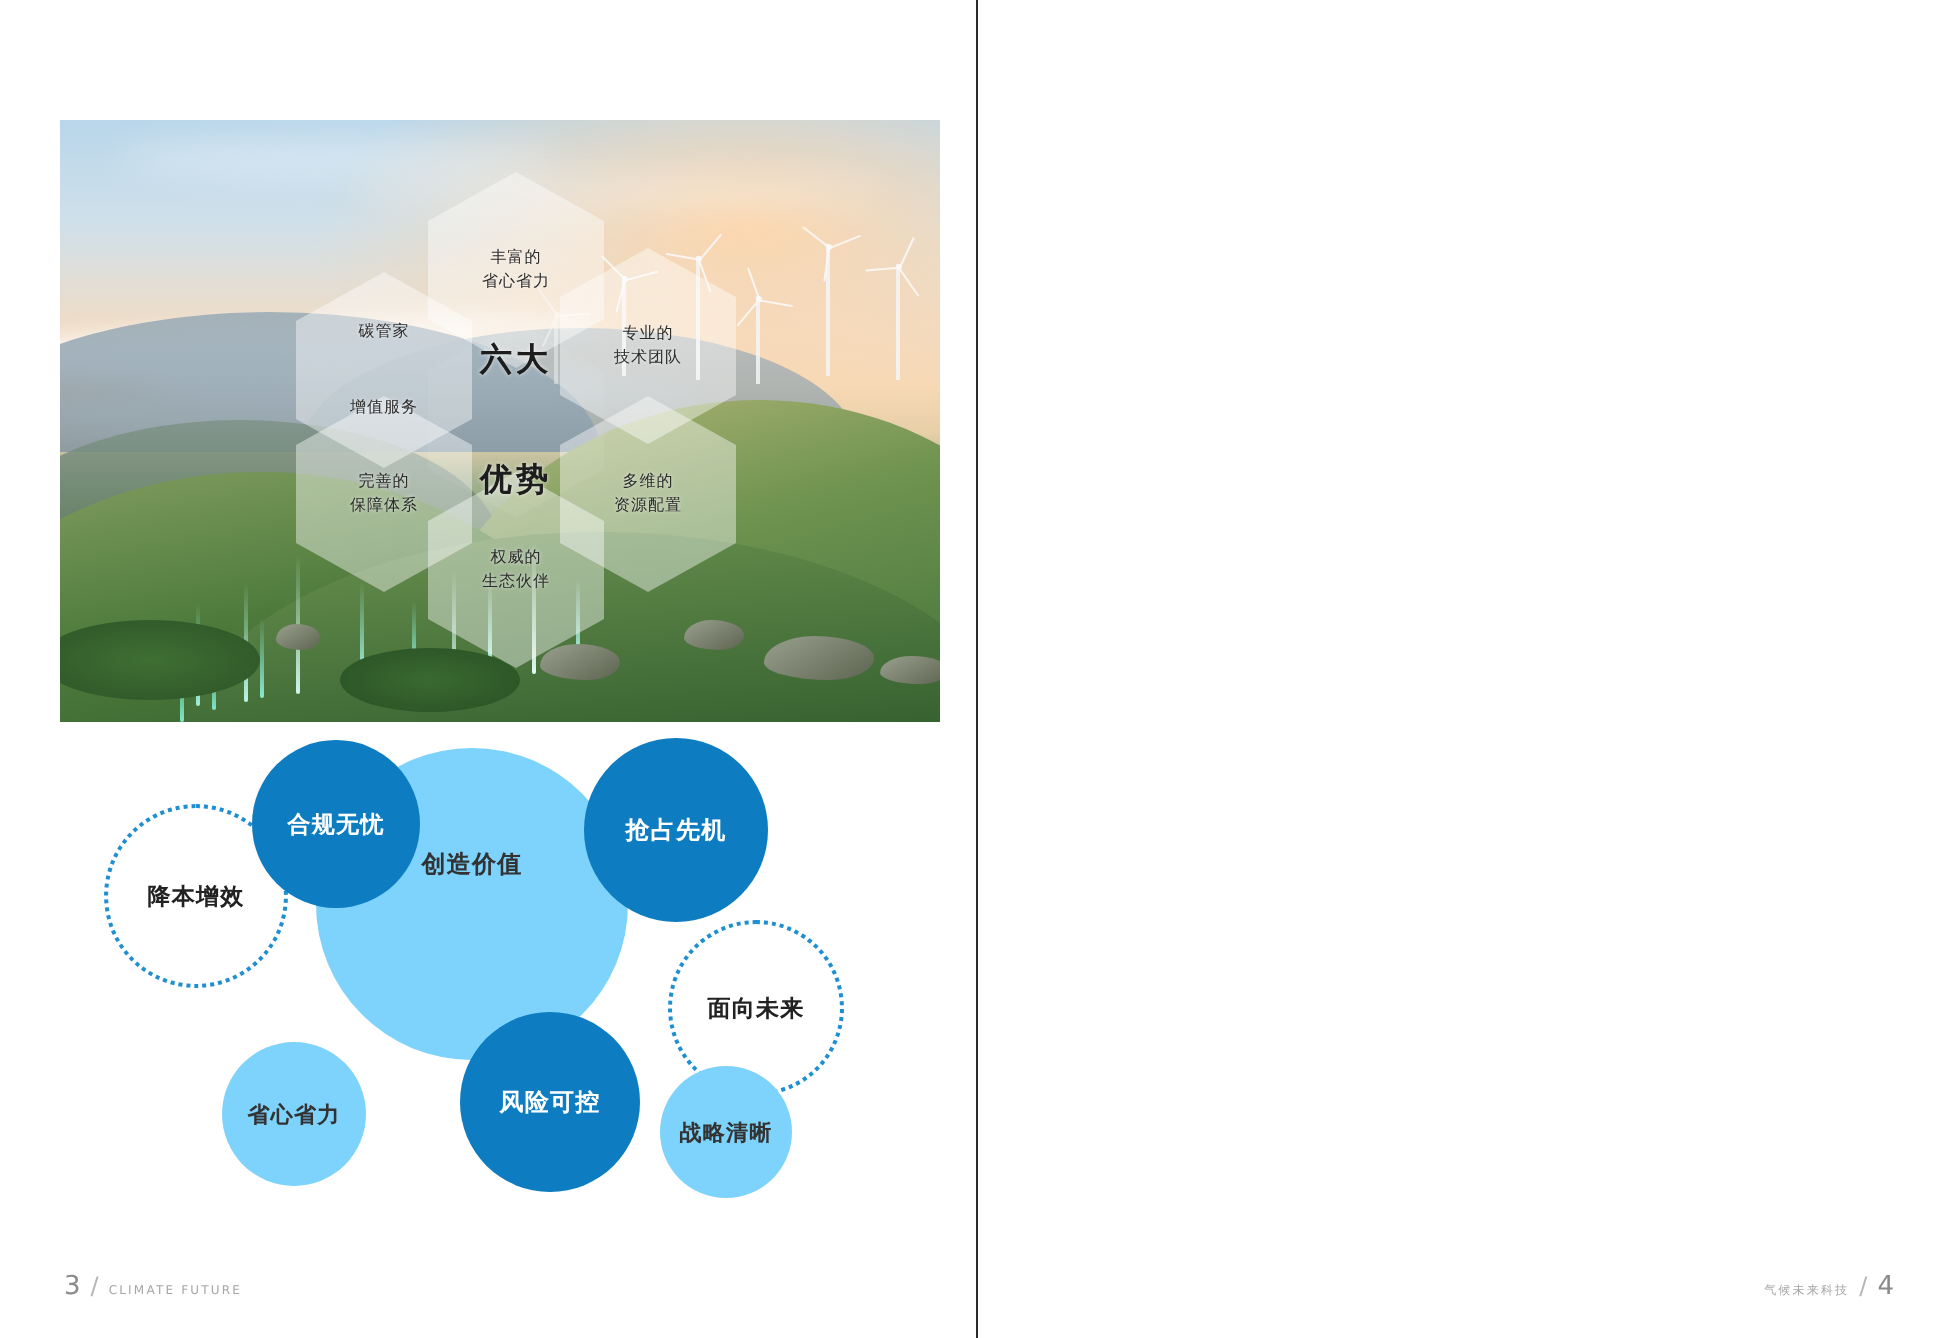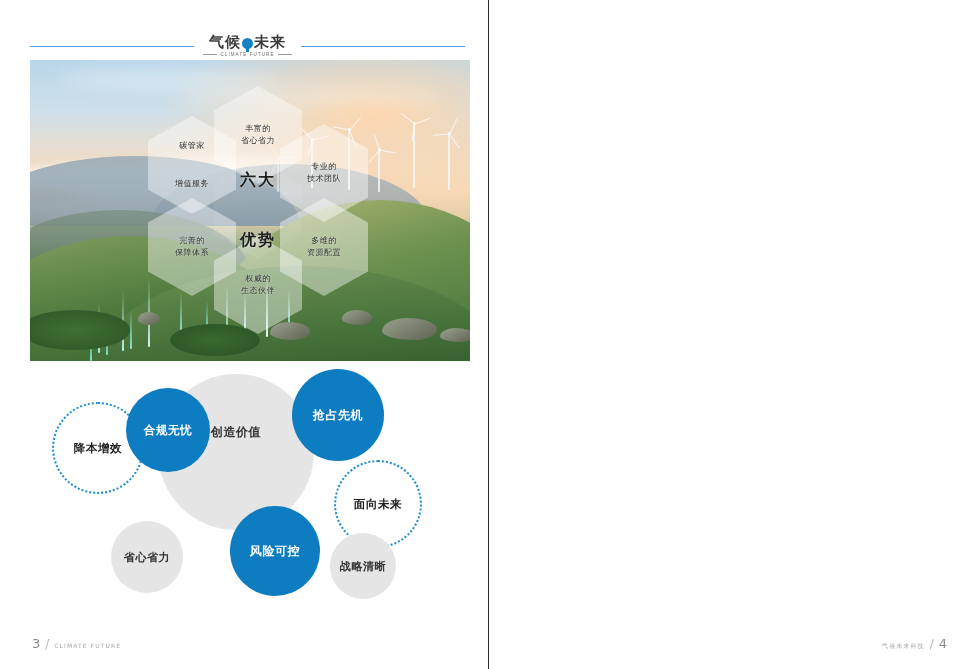--- a/index.html
+++ b/index.html
@@ -68,53 +68,41 @@
   .hex.center { background: rgba(255,255,255,.06); gap: 42px; }
   .hex.center span { font-size: 16px; font-weight: 800; color: #1d1d1d; letter-spacing: 2px; line-height: 1.15; }
 
   
   #bubbles { position: absolute; left: 30px; top: 360px; width: 440px; height: 255px; }
   .bub { position: absolute; border-radius: 50%;
          display: flex; align-items: center; justify-content: center; text-align: center; }
   .bub span { font-family: Liberation Mono, monospace; font-weight: 700; letter-spacing: .6px; }
   .bub.blue { background: #0d7cc0; }
   .bub.blue span { color: #fff; }
-  .bub.grey { background: #e5e5e5; }
+  .bub.grey { background: #7dd3fc; }
   .bub.grey span { color: #333; }
   .bub.dotted { border: 2px dotted #1e8fd0; background: transparent; }
   .bub.dotted span { color: #222; }
 
   
   .footer { position: absolute; bottom: 18px; font-family: "DejaVu Sans", sans-serif;
             display: flex; align-items: baseline; gap: 5px; color: #9b9b9b; }
   #footer-left  { left: 32px; }
   #footer-right { right: 32px; }
   .fnum { font-size: 13px; color: #8a8a8a; }
   .fsep { font-size: 12px; color: #b6b6b6; }
   .ftxt { font-size: 6px; letter-spacing: 1.1px; color: #a6a6a6; }
 </style>
 </head>
 <body>
 
 <div id="spread">
 
   <div class="page" id="page-left">
 
-    <div class="hdr" id="hdr-left">
-      <div class="hdr-rule"></div>
-      <div class="logo">
-        <div class="logo-cn">
-          <span>气候</span>
-          <i class="logo-mark"></i>
-          <span>未来</span>
-        </div>
-        <div class="logo-en">CLIMATE FUTURE</div>
-      </div>
-      <div class="hdr-rule"></div>
-    </div>
 
     <div id="hero">
 
       <div class="cloudband" style="left:-30px; top:104px; width:250px; height:30px;"></div>
       <div class="cloudband" style="left:40px;  top:120px; width:230px; height:26px; opacity:.75;"></div>
       <div class="cloudband" style="left:-10px; top:136px; width:190px; height:22px; opacity:.6;"></div>
       <div class="cloudband" style="left:120px; top:96px;  width:150px; height:18px; opacity:.55;"></div>
       <div class="cloudband" style="left:200px; top:128px; width:120px; height:16px; opacity:.45;"></div>
       <div class="cloudband" style="left:30px;  top:8px;   width:220px; height:22px; opacity:.35; filter:blur(8px);"></div>
       <div class="cloudband" style="left:150px; top:26px;  width:260px; height:20px; opacity:.3; filter:blur(8px);"></div>
@@ -205,39 +193,39 @@
           <span>资源配置</span>
         </div>
         <div class="hex" style="left:184px; top:176px;">
           <span>权威的</span>
           <span>生态伙伴</span>
         </div>
         <div class="hex" style="left:118px; top:138px;">
           <span>完善的</span>
           <span>保障体系</span>
         </div>
-        <div class="hex" style="left:118px; top:56px;gap:26px;">
+        <div class="hex" style="left:118px; top:76px;gap:26px;">
           <span>碳管家</span>
           <span>增值服务</span>
         </div>
         <div class="hex center" style="left:184px; top:101px;">
           <span>六大</span>
           <span>优势</span>
         </div>
       </div>
     </div>
 
     <div id="bubbles">
       <div class="bub grey" style="left:128px; top:14px; width:156px; height:156px;">
         <span style="font-size:12px; position:relative; top:-20px;">创造价值</span>
       </div>
       <div class="bub dotted" style="left:22px; top:42px; width:92px; height:92px;">
         <span style="font-size:11.5px;">降本增效</span>
       </div>
-      <div class="bub blue" style="left:96px; top:28px; width:84px; height:84px;justify-content:center;">
+      <div class="bub blue" style="left:96px; top:10px; width:84px; height:84px;justify-content:center;">
         <span style="font-size:11.5px;">合规无忧</span>
       </div>
       <div class="bub blue" style="left:262px; top:9px; width:92px; height:92px;">
         <span style="font-size:12px;">抢占先机</span>
       </div>
       <div class="bub dotted" style="left:304px; top:100px; width:88px; height:88px;">
         <span style="font-size:11.5px;">面向未来</span>
       </div>
       <div class="bub grey" style="left:81px; top:161px; width:72px; height:72px;">
         <span style="font-size:11px;">省心省力</span>

